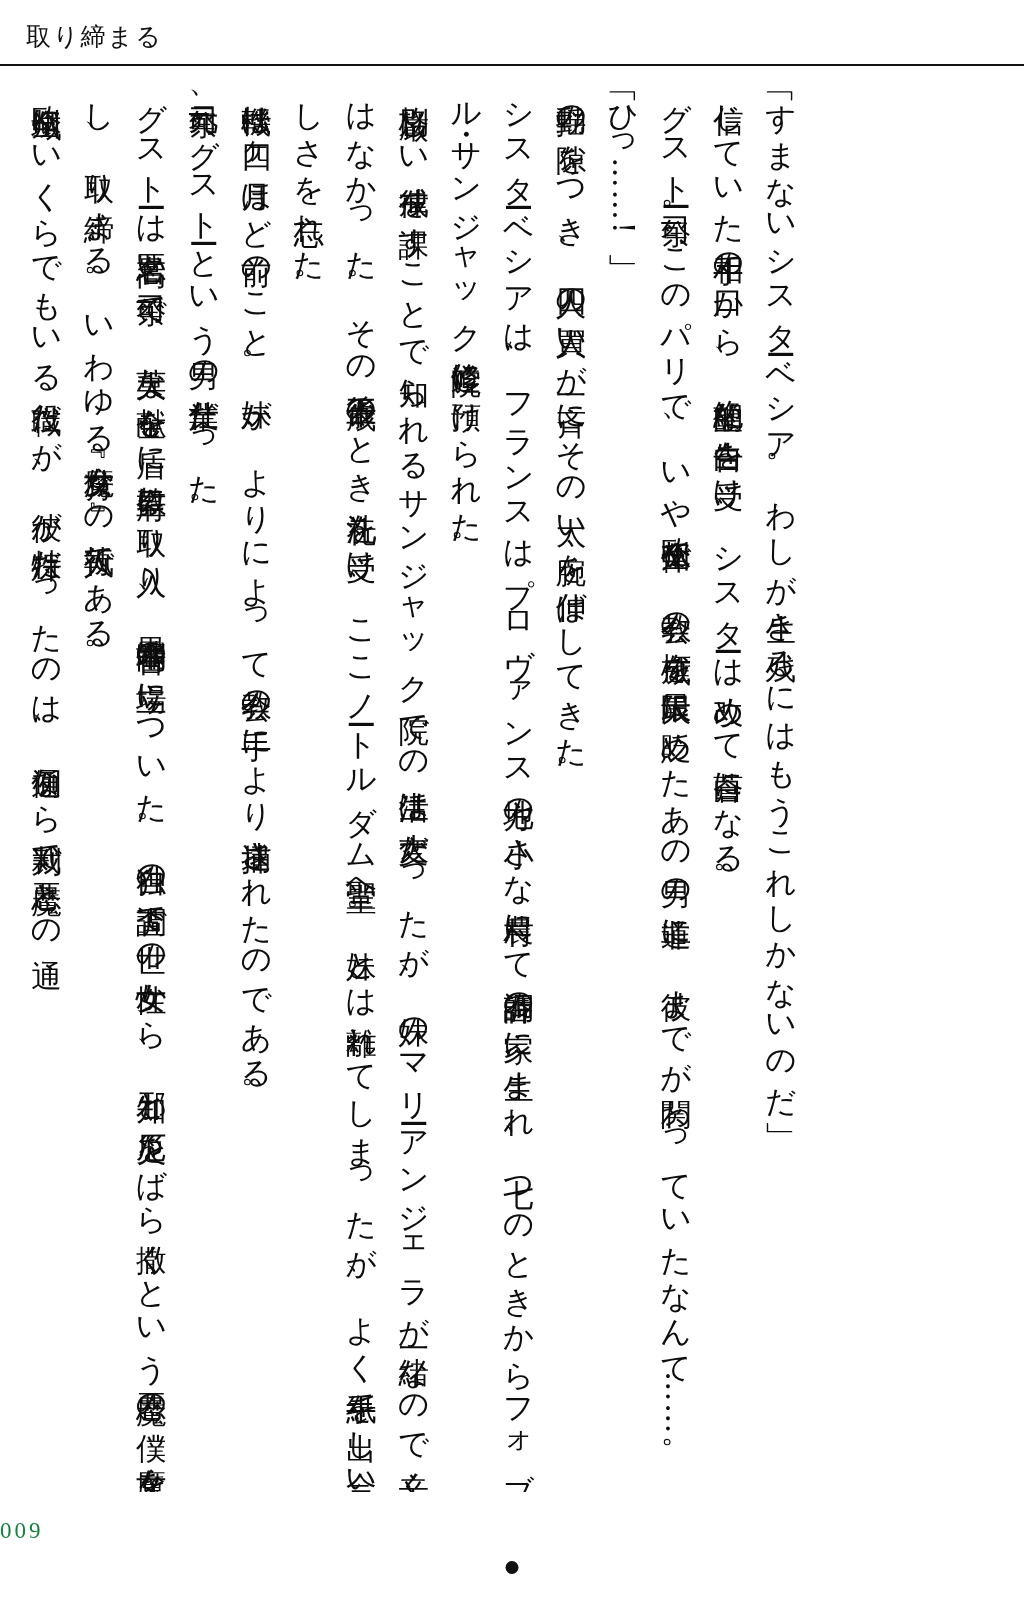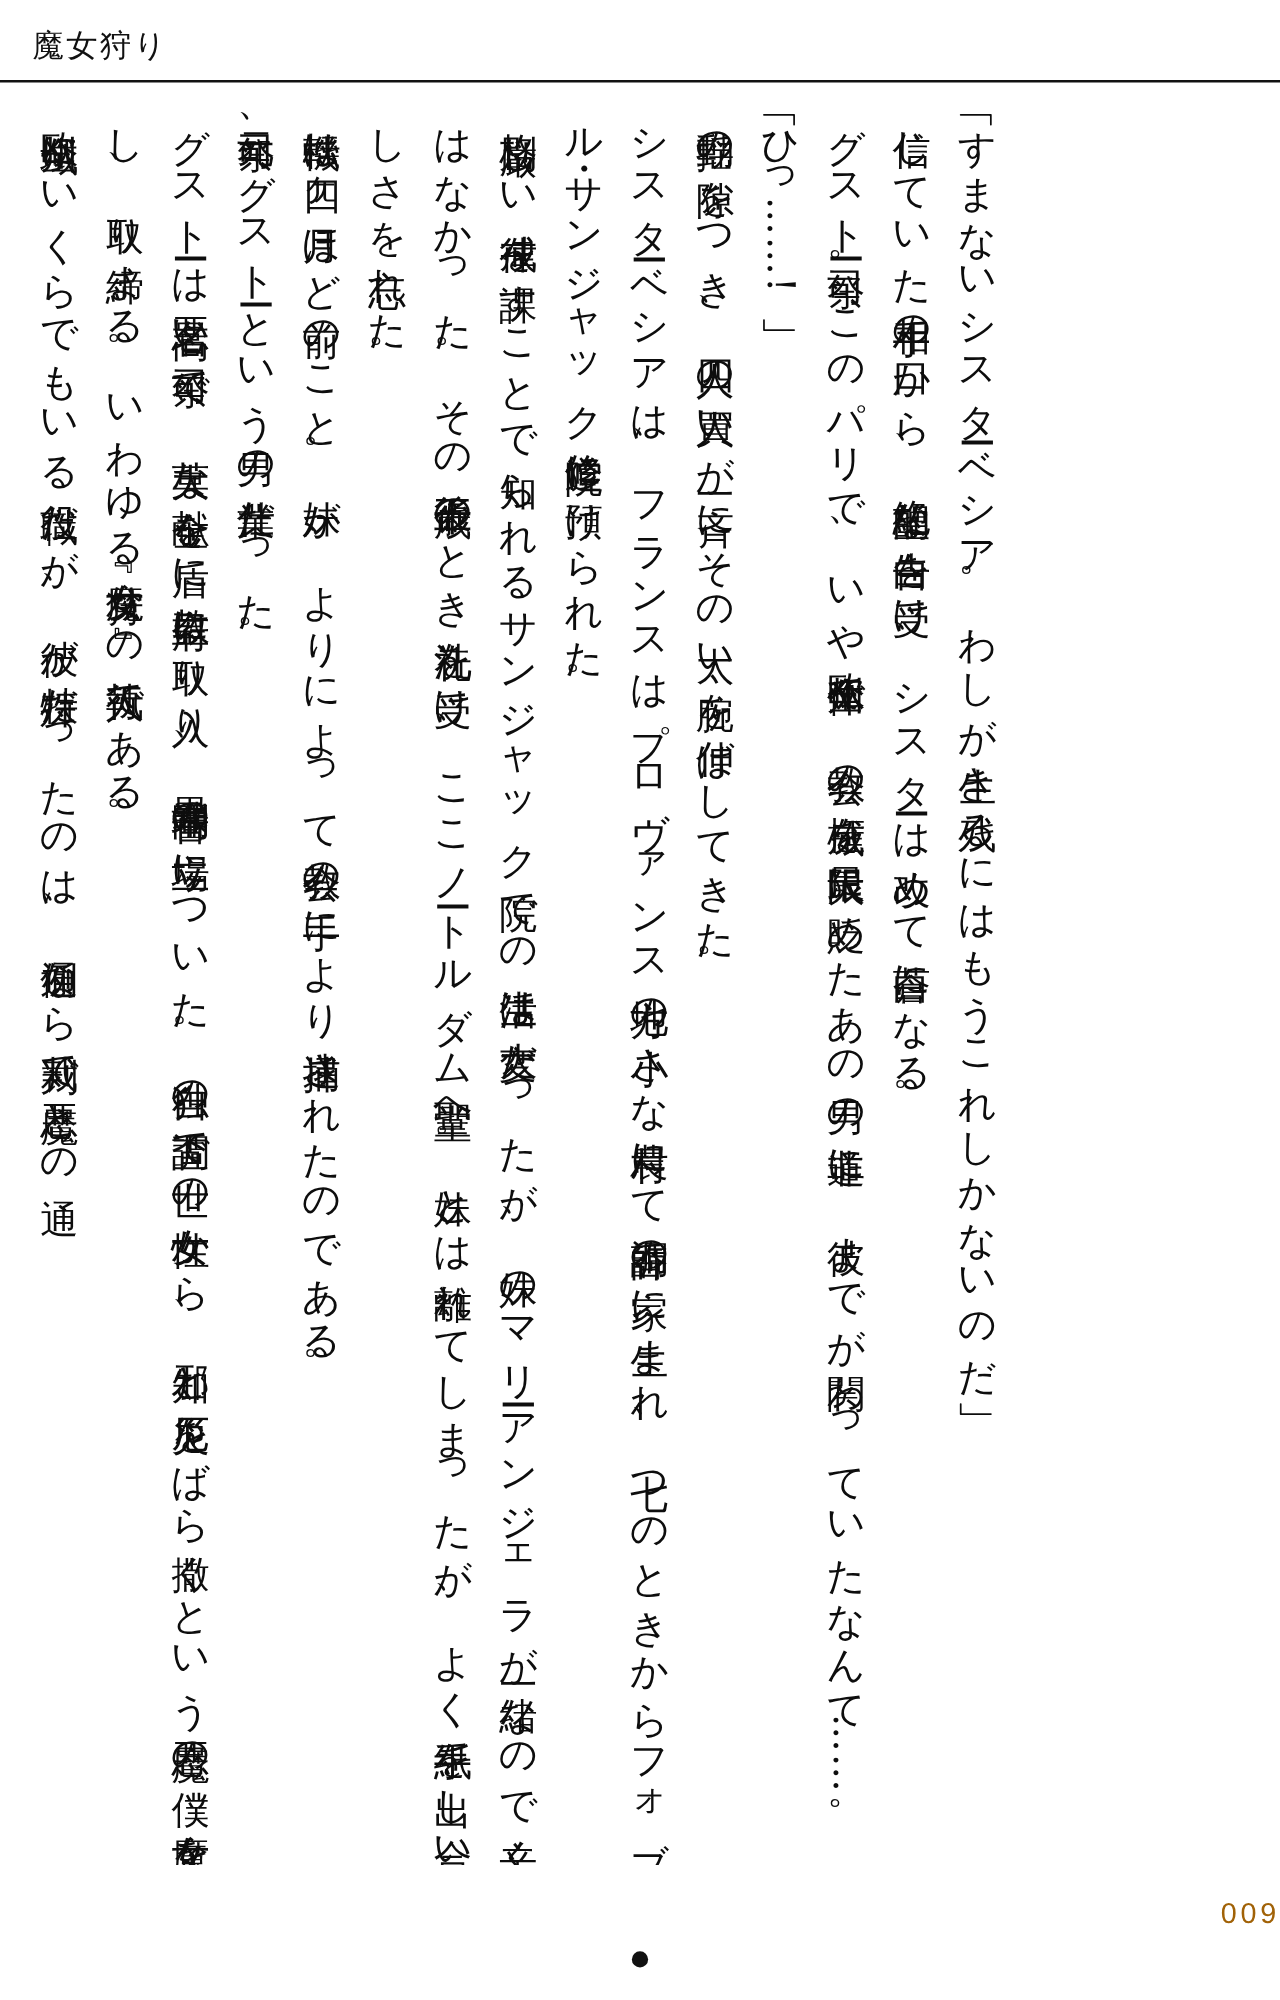--- a/index.html
+++ b/index.html
@@ -73,44 +73,44 @@
     padding: 0;
     text-indent: 0;
   }
 
   
   .folio {
     position: absolute;
     bottom: 56px;
     left: 0;
     width: 1024px;
-    text-align: right;
+    text-align: left;
     font-size: 23px;
     letter-spacing: 3px;
-    color: #a16207;
-    font-family: Liberation Sans, sans-serif;
+    color: #15803d;
+    font-family: Liberation Serif, serif;
   }
 
   .folio-dot {
     position: absolute;
     bottom: 26px;
     left: 50%;
     transform: translateX(-50%);
     width: 13px;
     height: 13px;
     border-radius: 50%;
     background: #111111;
   }
 </style>
 </head>
 <body>
 
 <div class="page">
 
-  <div class="running-head">魔女狩り</div>
+  <div class="running-head">取り締まる</div>
 
   <div class="header-rule"></div>
 
   <div class="body-area">
     <div class="vtext">
       <p>「すまないシスターベシア。わしが生き残るにはもうこれしかないのだ」</p>
       <p>信じていた相手の口から、絶望的な告白を受け、シスターは改めて蒼白になる。</p>
       <p>グストー司祭。このパリで、いや欧州全体で、教会の権威を最大限に貶めたあの男の非道に、彼までが関わっていたなんて……。</p>
       <p>「ひっ……!」</p>
       <p>動揺の隙をつき、四人の人買いが一斉にその太い腕を伸ばしてきた。</p>

